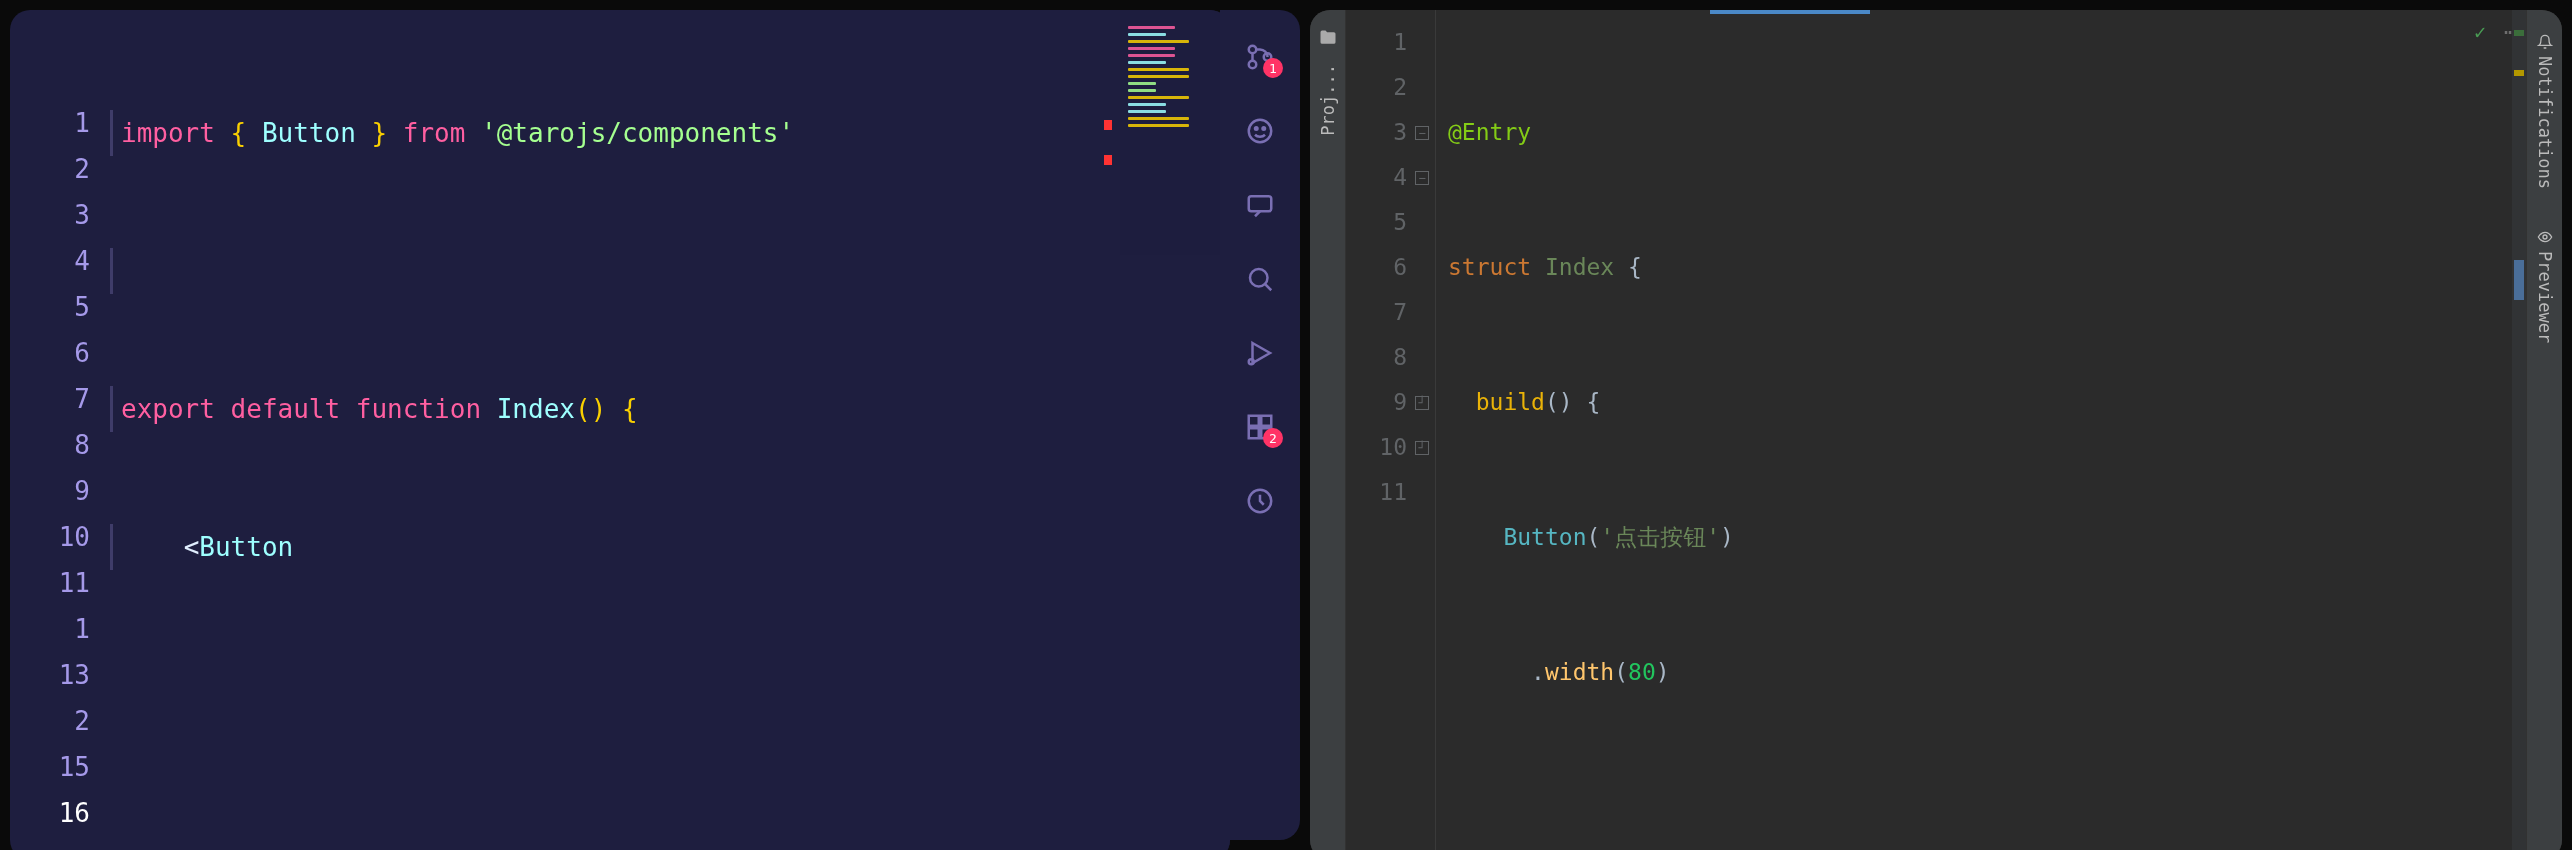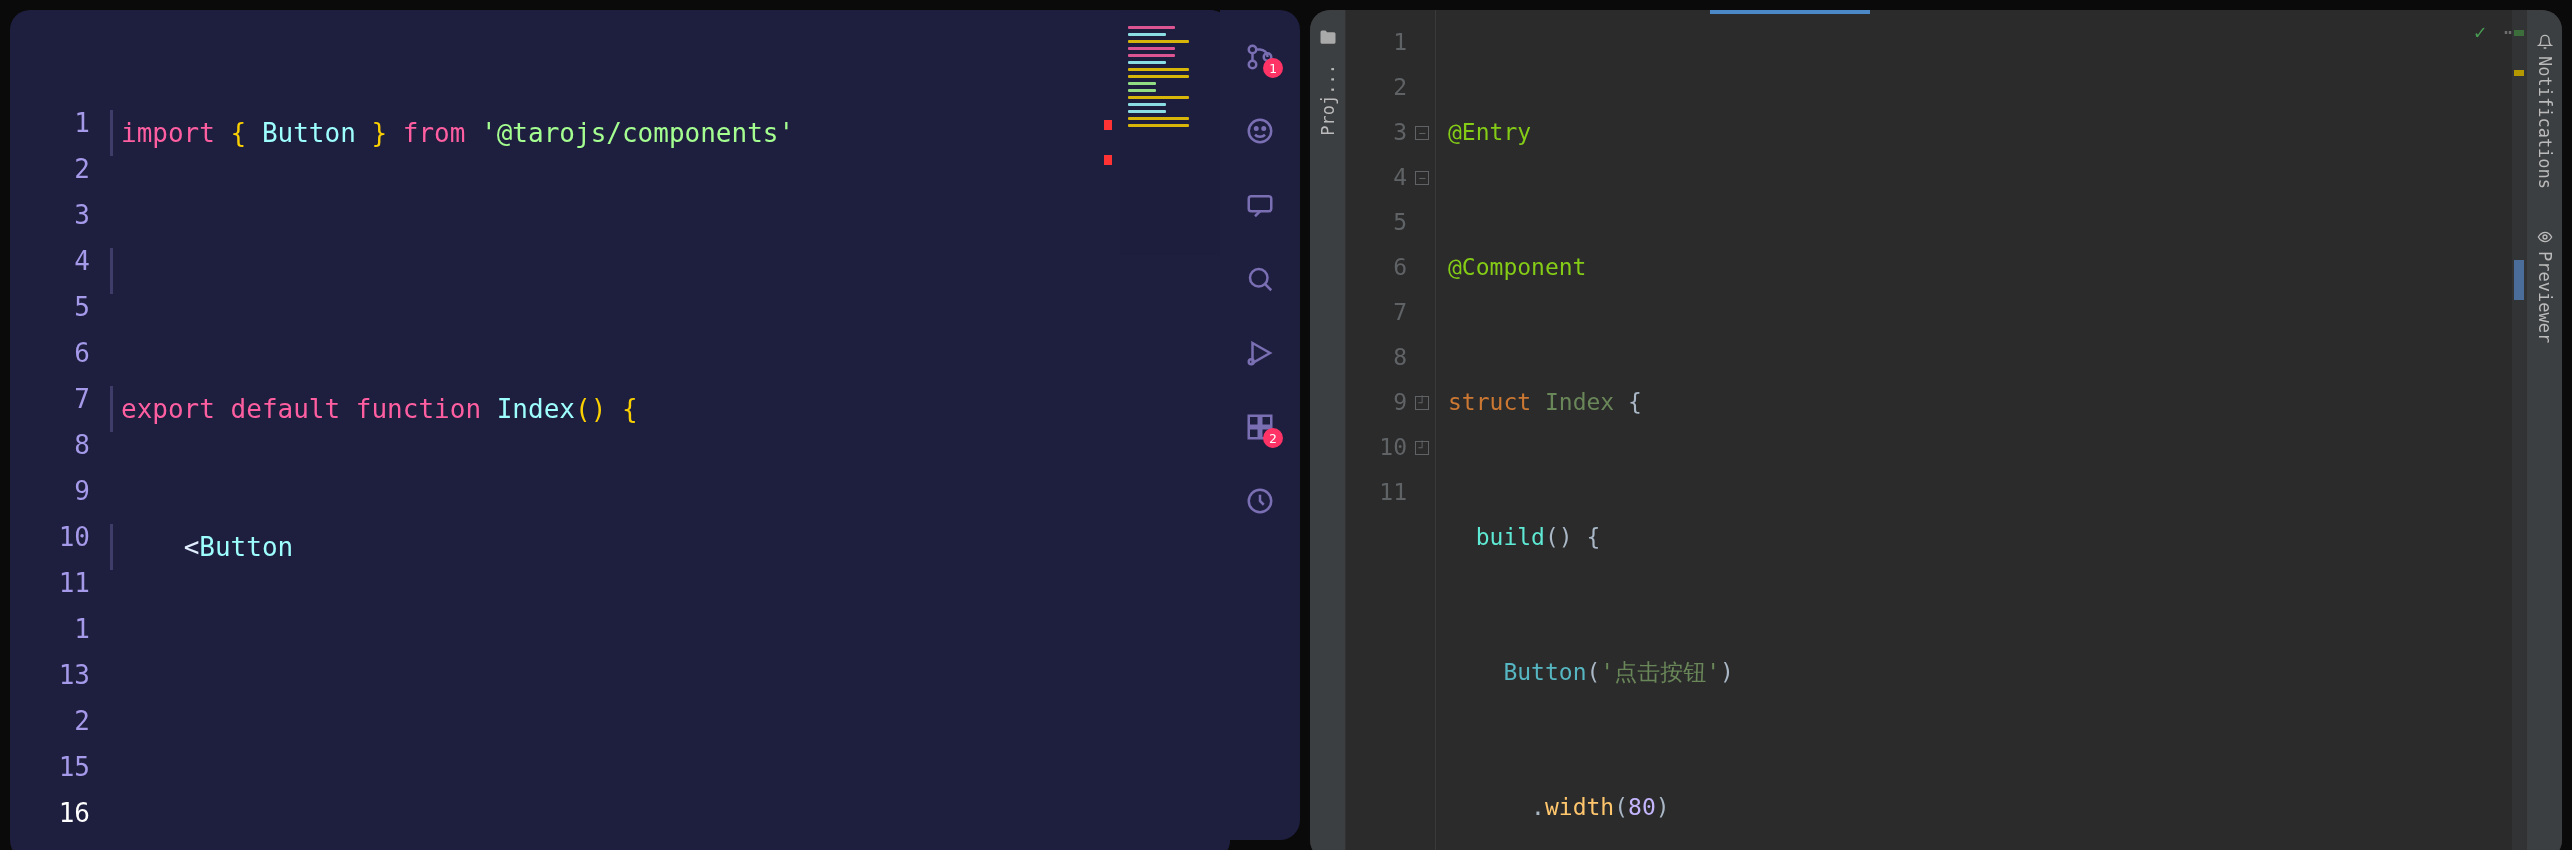--- a/index.html
+++ b/index.html
@@ -168,23 +168,23 @@
     line-height: 45px;
     white-space: pre;
     color:#a9b7c6;
     position: relative;
   }
   .right-code .line { padding-left: 12px; }
   .r-anno { color: #84cc16; }
   .r-kw { color: #cc7832; }
   .r-type { color: #a9b7c6; }
   .r-fn { color: #56b6c2; }
-  .r-id { color: #5eead4; }
+  .r-id { color: #eab308; }
   .r-str { color: #6a8759; }
-  .r-num { color: #c4b5fd; }
+  .r-num { color: #22c55e; }
   .r-brace { color:#a9b7c6; }
   .r-dot { color:#a9b7c6; }
   .r-prop{ color:#ffc66d;margin-top:16px;}
 
   .right-tool-tab-right {
     width: 36px;
     background: #3c3f41;
     border-left: 1px solid #323232;
     display:flex;flex-direction:column;align-items:center;
     padding-top:16px;
@@ -363,21 +363,20 @@
         <div class="ln">6</div>
         <div class="ln">7</div>
         <div class="ln">8</div>
         <div class="ln"><span>9</span><span class="fold">┘</span></div>
         <div class="ln"><span>10</span><span class="fold">┘</span></div>
         <div class="ln">11</div>
       </div>
 
       <div class="right-code">
         <div class="line"><span class="r-anno">@Entry</span></div>
-        <div class="line"><span class="r-anno">@Component</span></div>
         <div class="line"><span class="r-kw">struct</span> <span class="r-type" style="color:#6a8759">Index</span> <span class="r-brace">{</span></div>
         <div class="line">  <span class="r-id">build</span><span class="r-brace">()</span> <span class="r-brace">{</span></div>
         <div class="line">    <span class="r-fn" style="color:#56b6c2">Button</span><span class="r-brace">(</span><span class="r-str">'点击按钮'</span><span class="r-brace">)</span></div>
         <div class="line">      <span class="r-dot">.</span><span class="r-prop">width</span><span class="r-brace">(</span><span class="r-num">80</span><span class="r-brace">)</span></div>
         
         
         
         
         
       </div>

